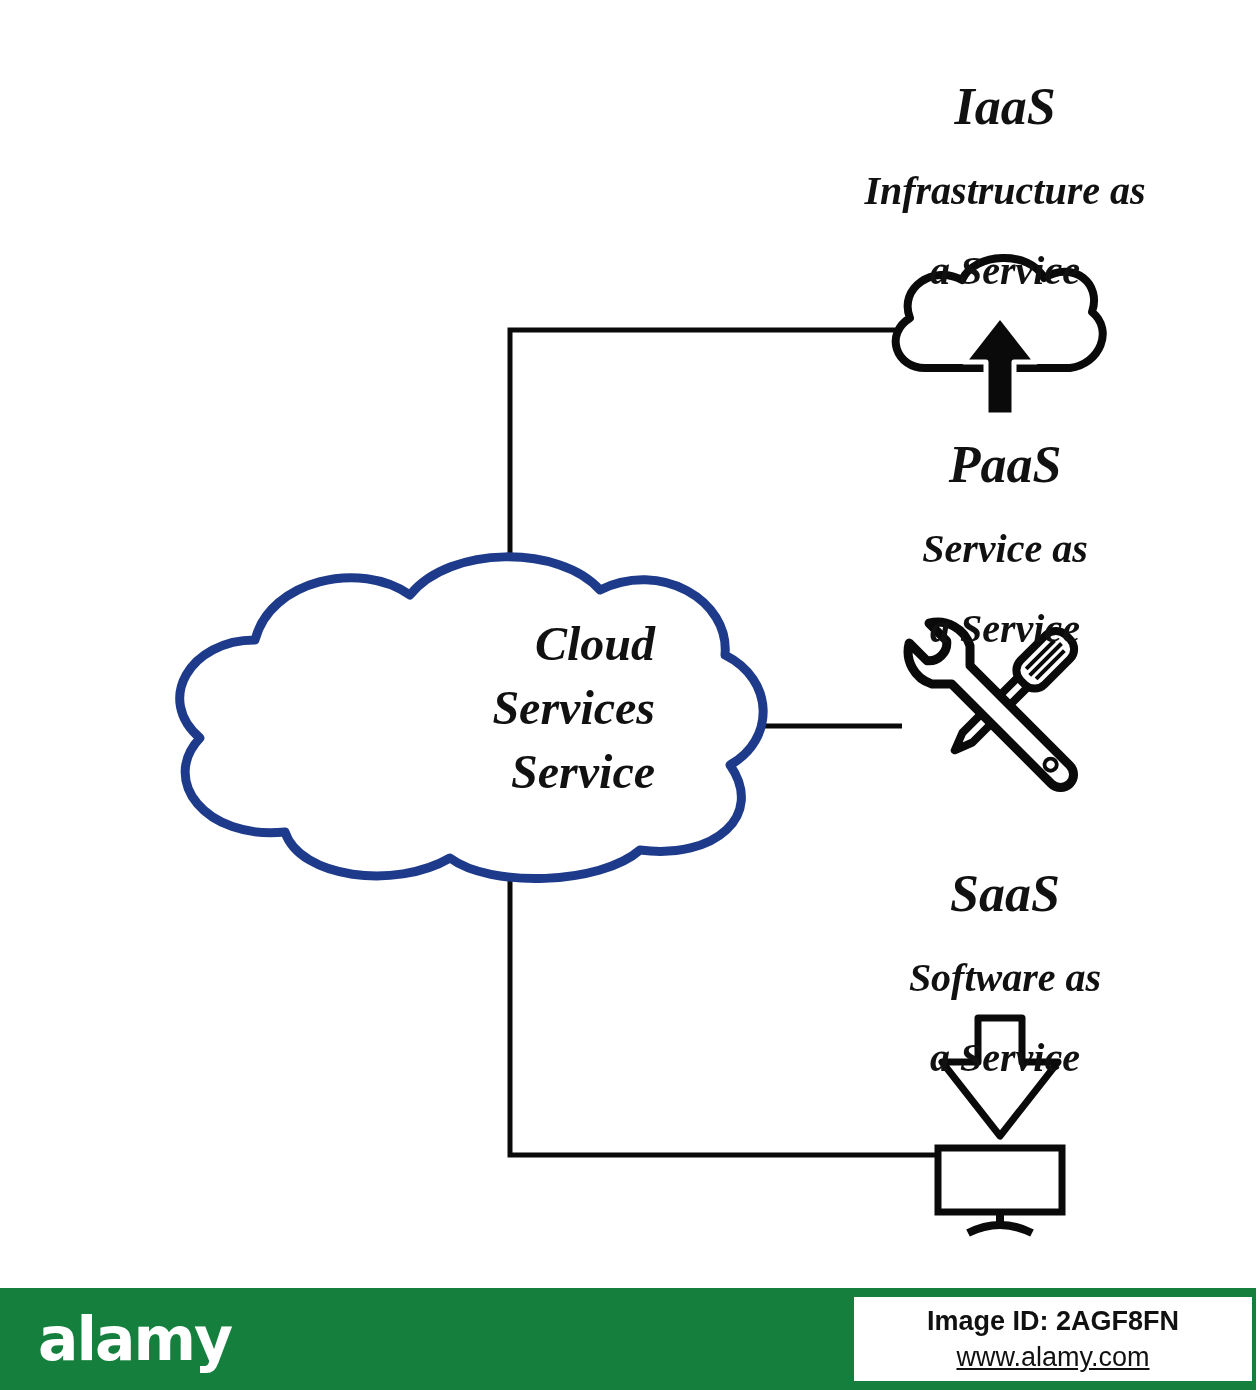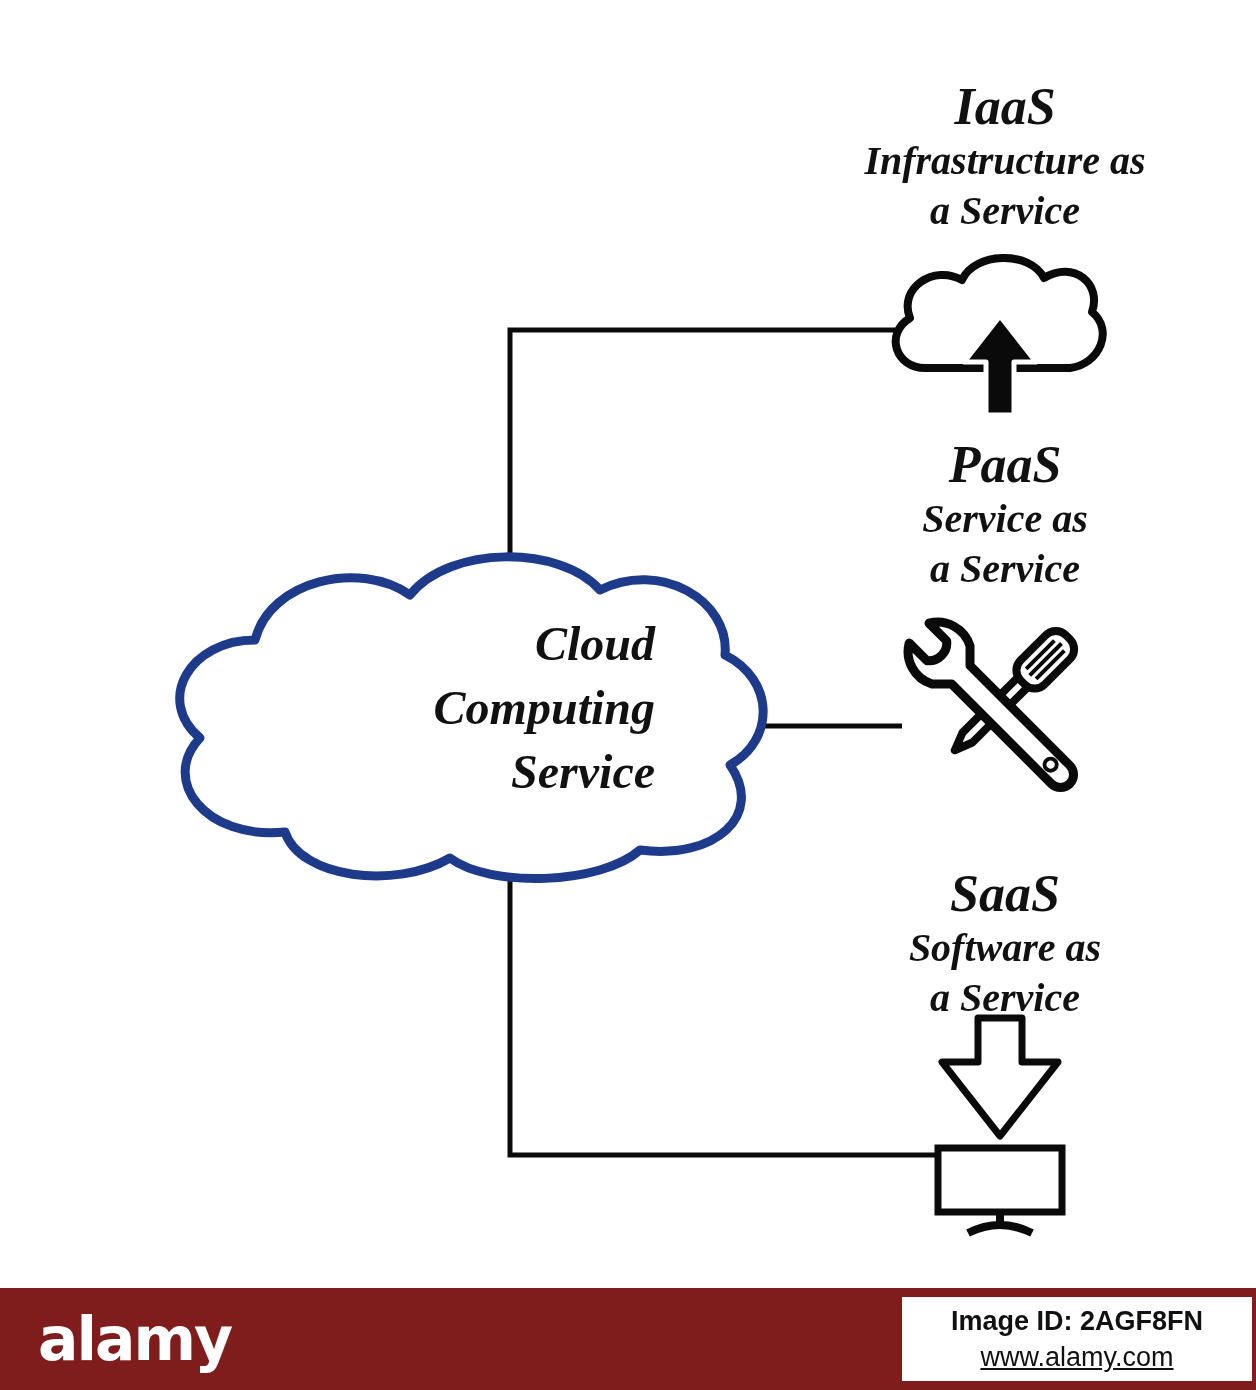--- a/index.html
+++ b/index.html
@@ -20,44 +20,45 @@
     font-size:48px; line-height:64px;
     color:#111111;
   }
   .node-label{
     position:absolute;
     width:440px; left:785px;
     display:flex; flex-direction:column; align-items:center;
     color:#111111;
     font-style:italic; font-weight:bold;
     text-align:center;
+    gap:30px;
   }
   .node-abbr{font-size:52px; line-height:58px;}
   .node-line{font-size:40px; line-height:50px;}
   .label-iaas{top:78px;}
   .label-paas{top:436px;}
   .label-saas{top:865px;font-style:italic;}
   .watermark-bar{
     position:absolute;
     left:0; top:1288px; width:1256px; height:102px;
-    background:#7f1d1d;
+    background:#15803d;
     display:flex; align-items:center; justify-content:space-between;
     font-family:"Liberation Sans", sans-serif;
   }
   .alamy-logo{
     color:#ffffff;
     font-weight:bold;
     font-size:60px;
     letter-spacing:-2px;
     margin-left:38px;
     font-family:"DejaVu Sans", sans-serif;
   }
   .id-box{
     background:#ffffff;
-    width:350px; height:84px;
+    width:398px; height:84px;
     margin-right:4px;
     display:flex; flex-direction:column; align-items:center; justify-content:center;
     gap:4px;
   }
   .id-line{
     color:#111111;
     font-size:27px;
     font-weight:bold;
     line-height:32px;
   }
@@ -122,21 +123,21 @@
     <g>
       <path d="M 978 1018 L 1022 1018 L 1022 1062 L 1058 1062 L 1000 1136 L 942 1062 L 978 1062 Z" fill="#ffffff" stroke="#0a0a0a" stroke-width="7" stroke-linejoin="round"></path>
       <rect x="938" y="1148" width="124" height="64" fill="#ffffff" stroke="#0a0a0a" stroke-width="7"></rect>
       <path d="M 1000 1212 L 1000 1224" fill="none" stroke="#0a0a0a" stroke-width="8"></path>
       <path d="M 968 1233 Q 1000 1217 1032 1233" fill="none" stroke="#0a0a0a" stroke-width="8"></path>
     </g>
   </svg>
 
   <div class="cloud-title">
     <div>Cloud</div>
-    <div>Computing</div>
+    <div>Services</div>
     <div>Service</div>
   </div>
 
   <div class="node-label label-iaas">
     <div class="node-abbr">IaaS</div>
     <div class="node-line">Infrastructure as</div>
     <div class="node-line">a Service</div>
   </div>
 
   <div class="node-label label-paas">

